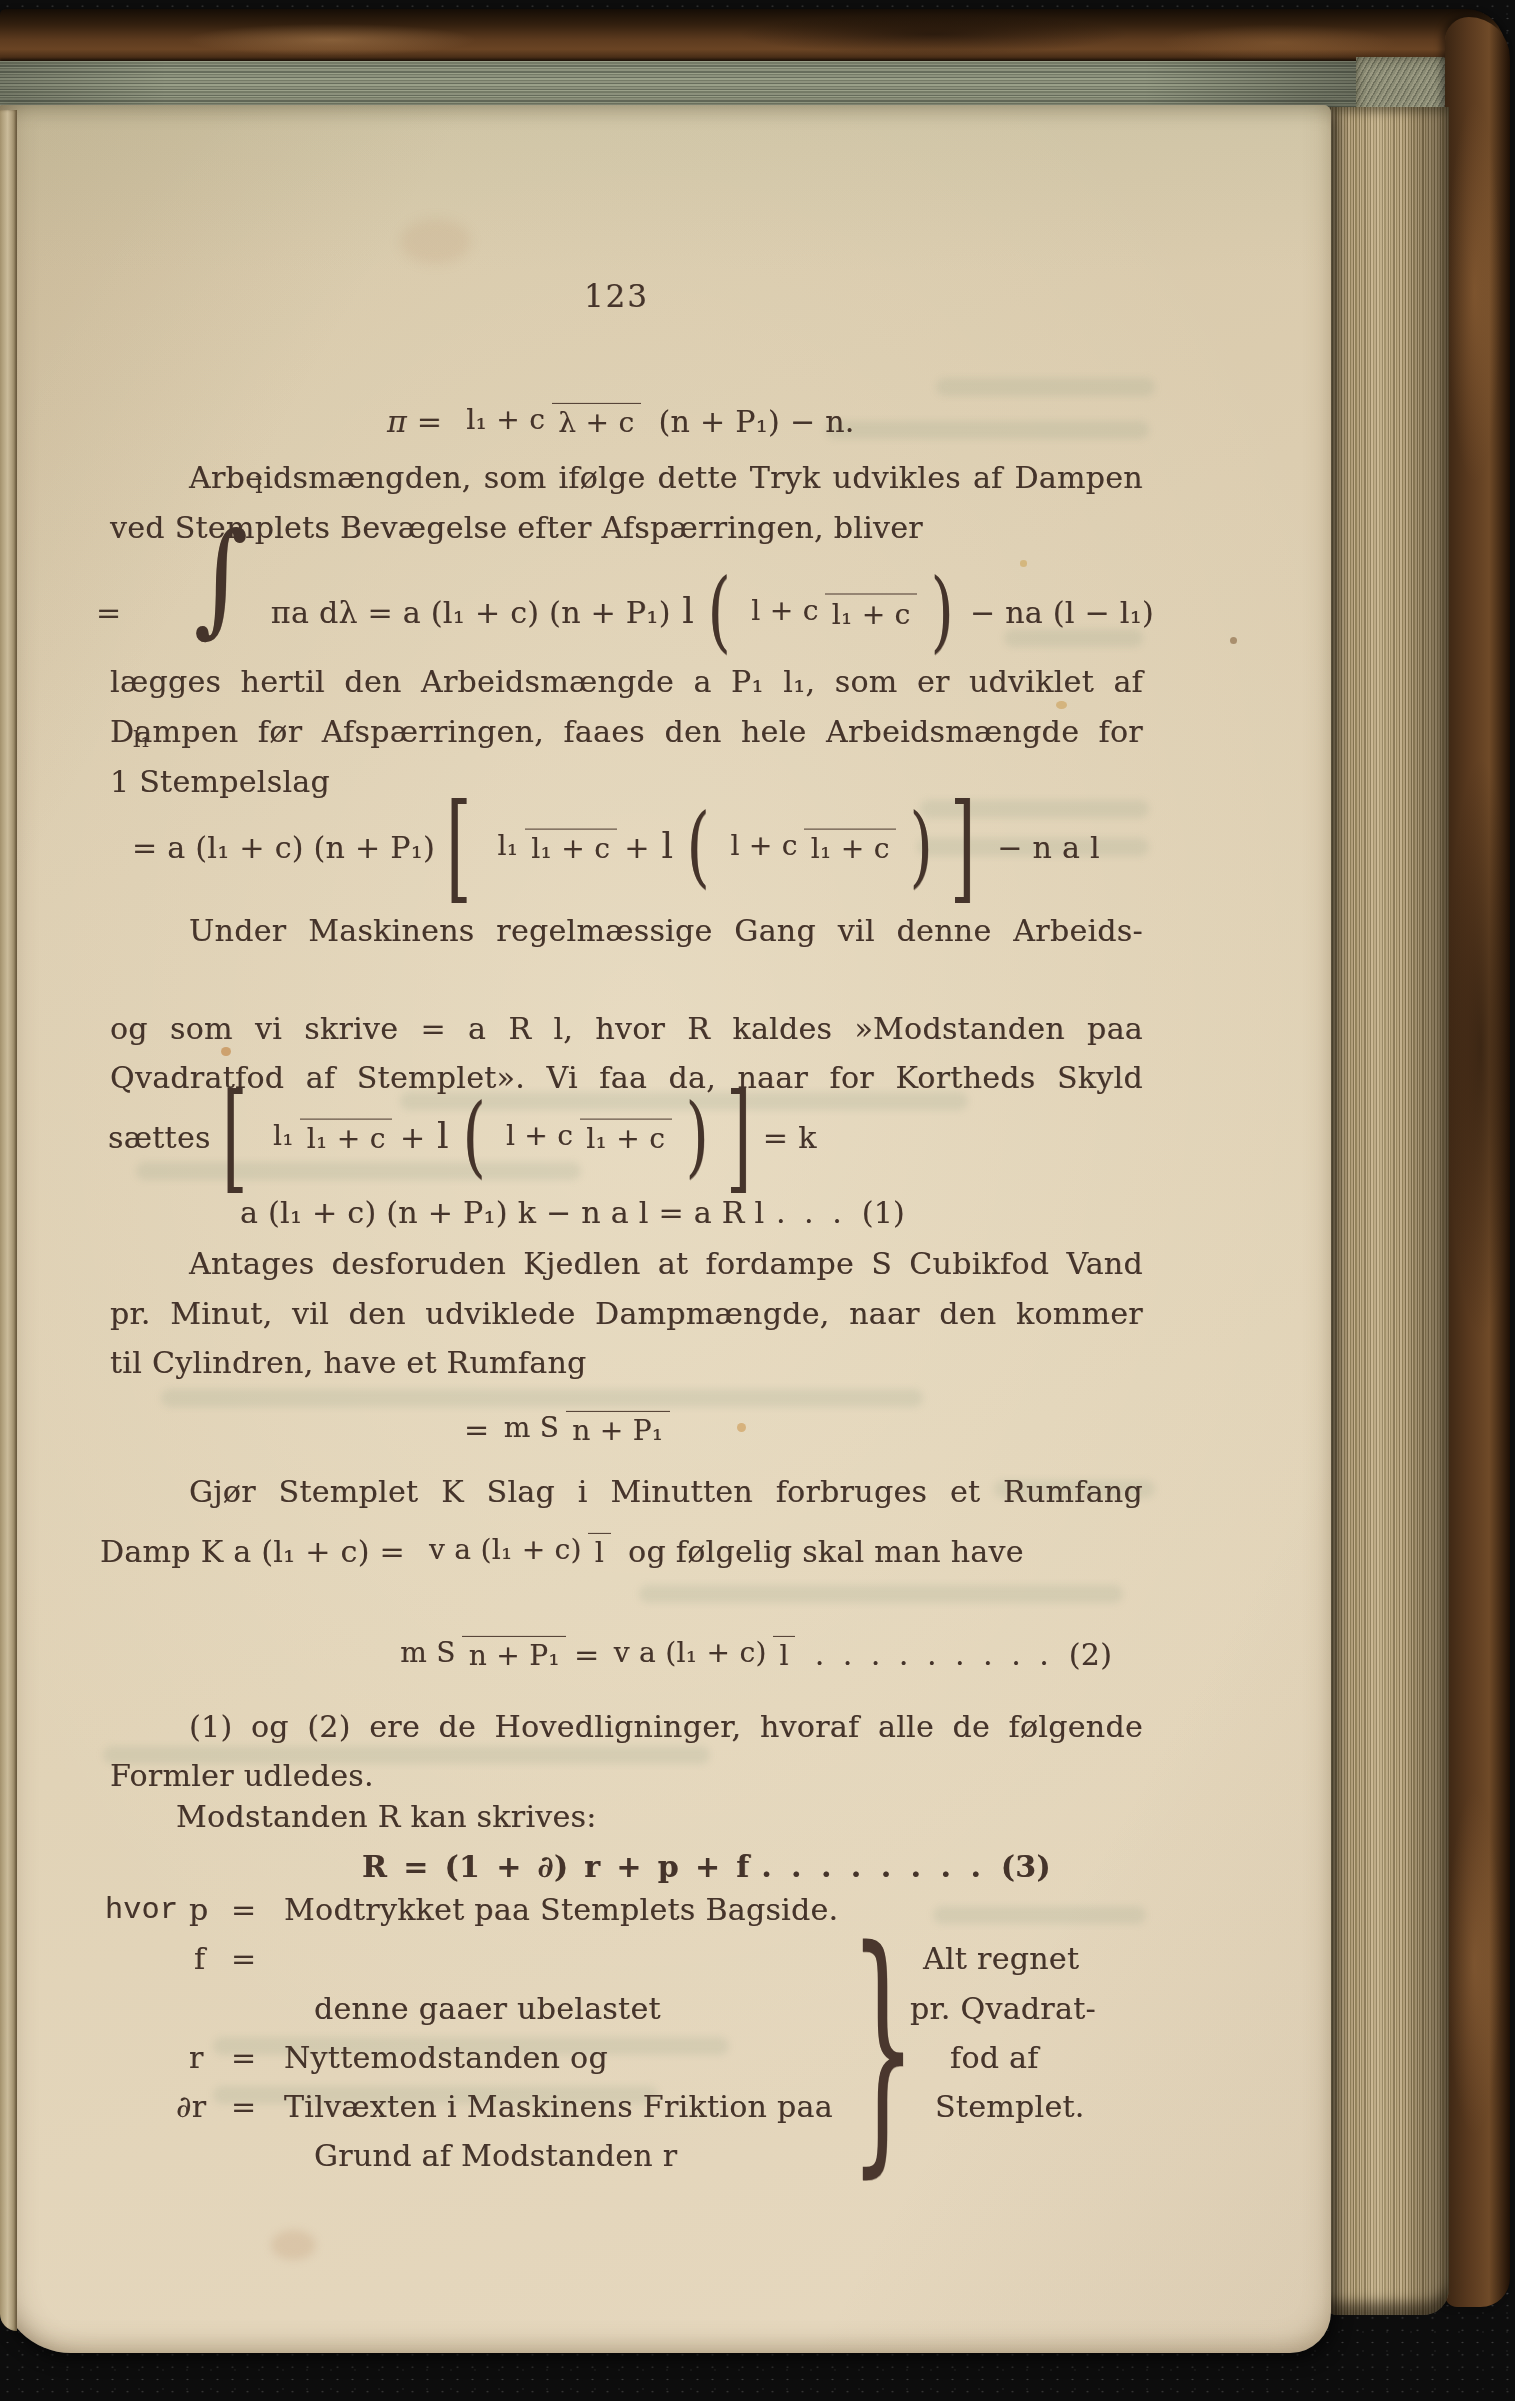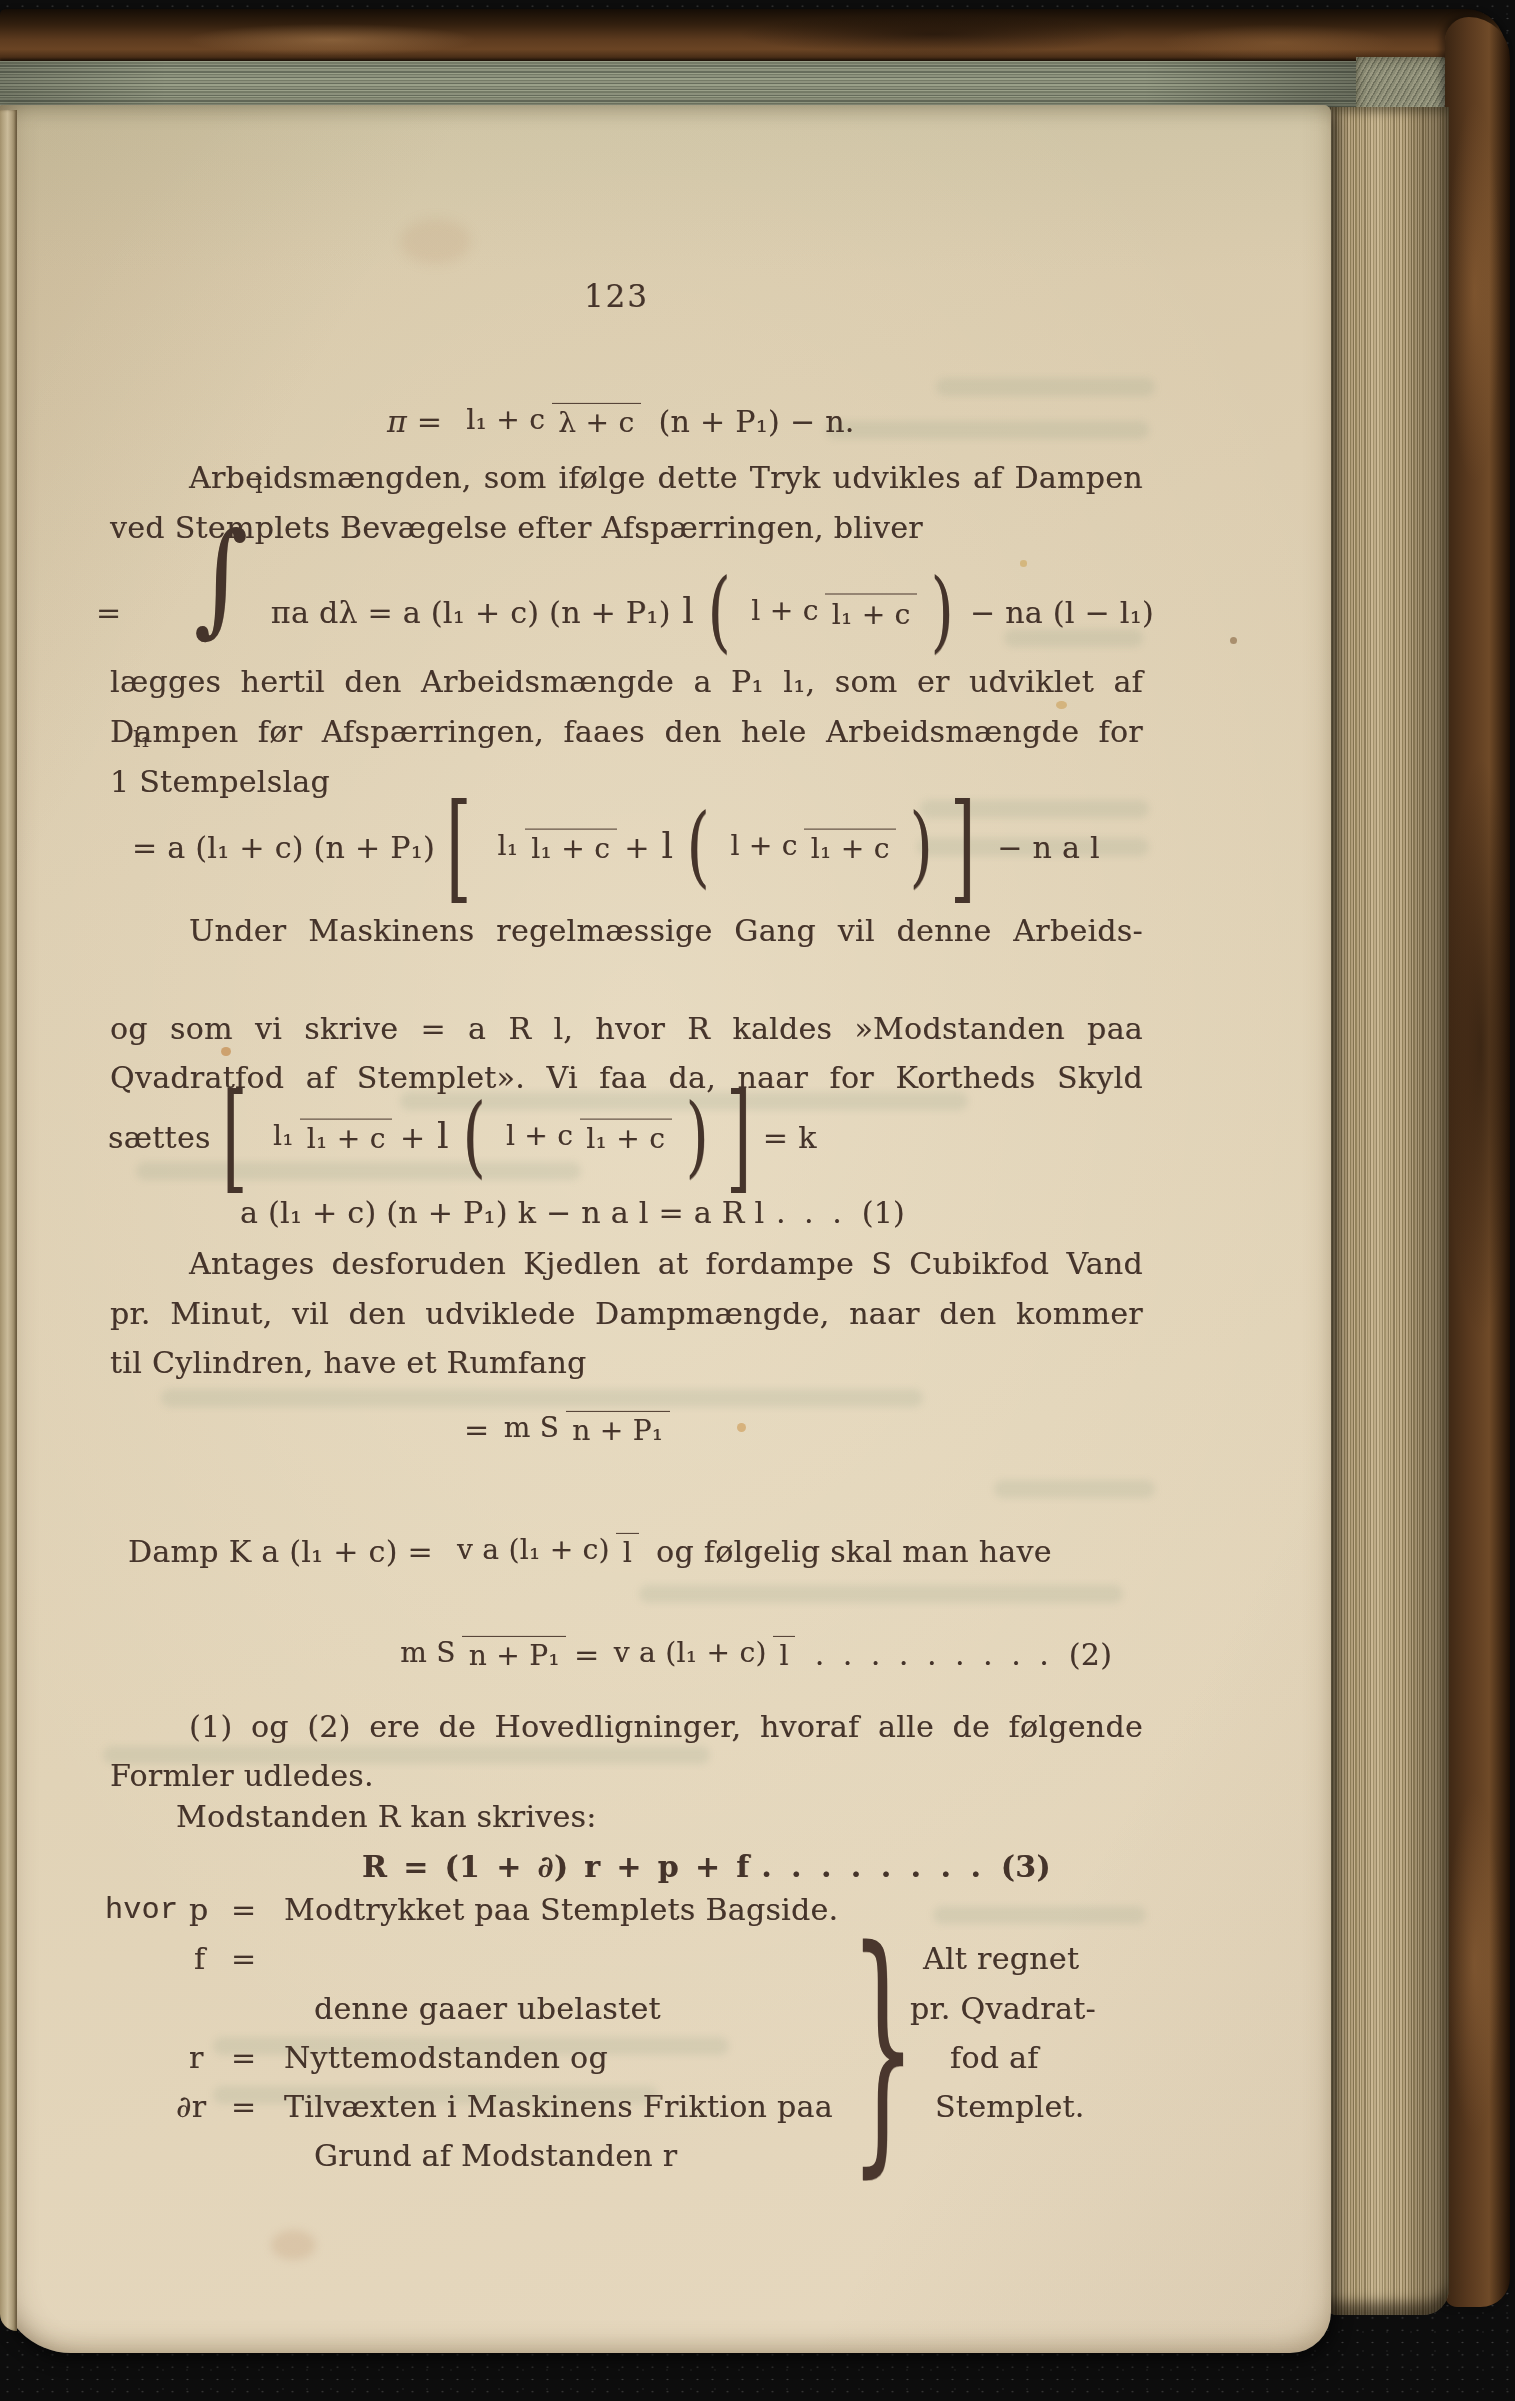--- a/index.html
+++ b/index.html
@@ -250,21 +250,22 @@
   <div class="line left" style="top:1338px;">til Cylindren, have et Rumfang</div>
 
   <div class="eq" style="left:464px;top:1429px;">
     <span>=</span>
     <span class="frac">
       <span class="num">m S</span>
       <span class="den">n + P₁</span>
     </span>
   </div>
 
-  <div class="eq" style="left:100px;top:1551px;margin-left:28px;">
+  <div class="line ind" style="top:1467px;">Gjør Stemplet K Slag i Minutten forbruges et Rumfang</div>
+  <div class="eq" style="left:100px;top:1551px;">
     <span>Damp K a (l₁ + c) = </span>
     <span class="frac">
       <span class="num">v a (l₁ + c)</span>
       <span class="den">l</span>
     </span>
     <span> og følgelig skal man have</span>
   </div>
 
   <div class="eq" style="left:386px;top:1654px;">
     <span class="frac">

